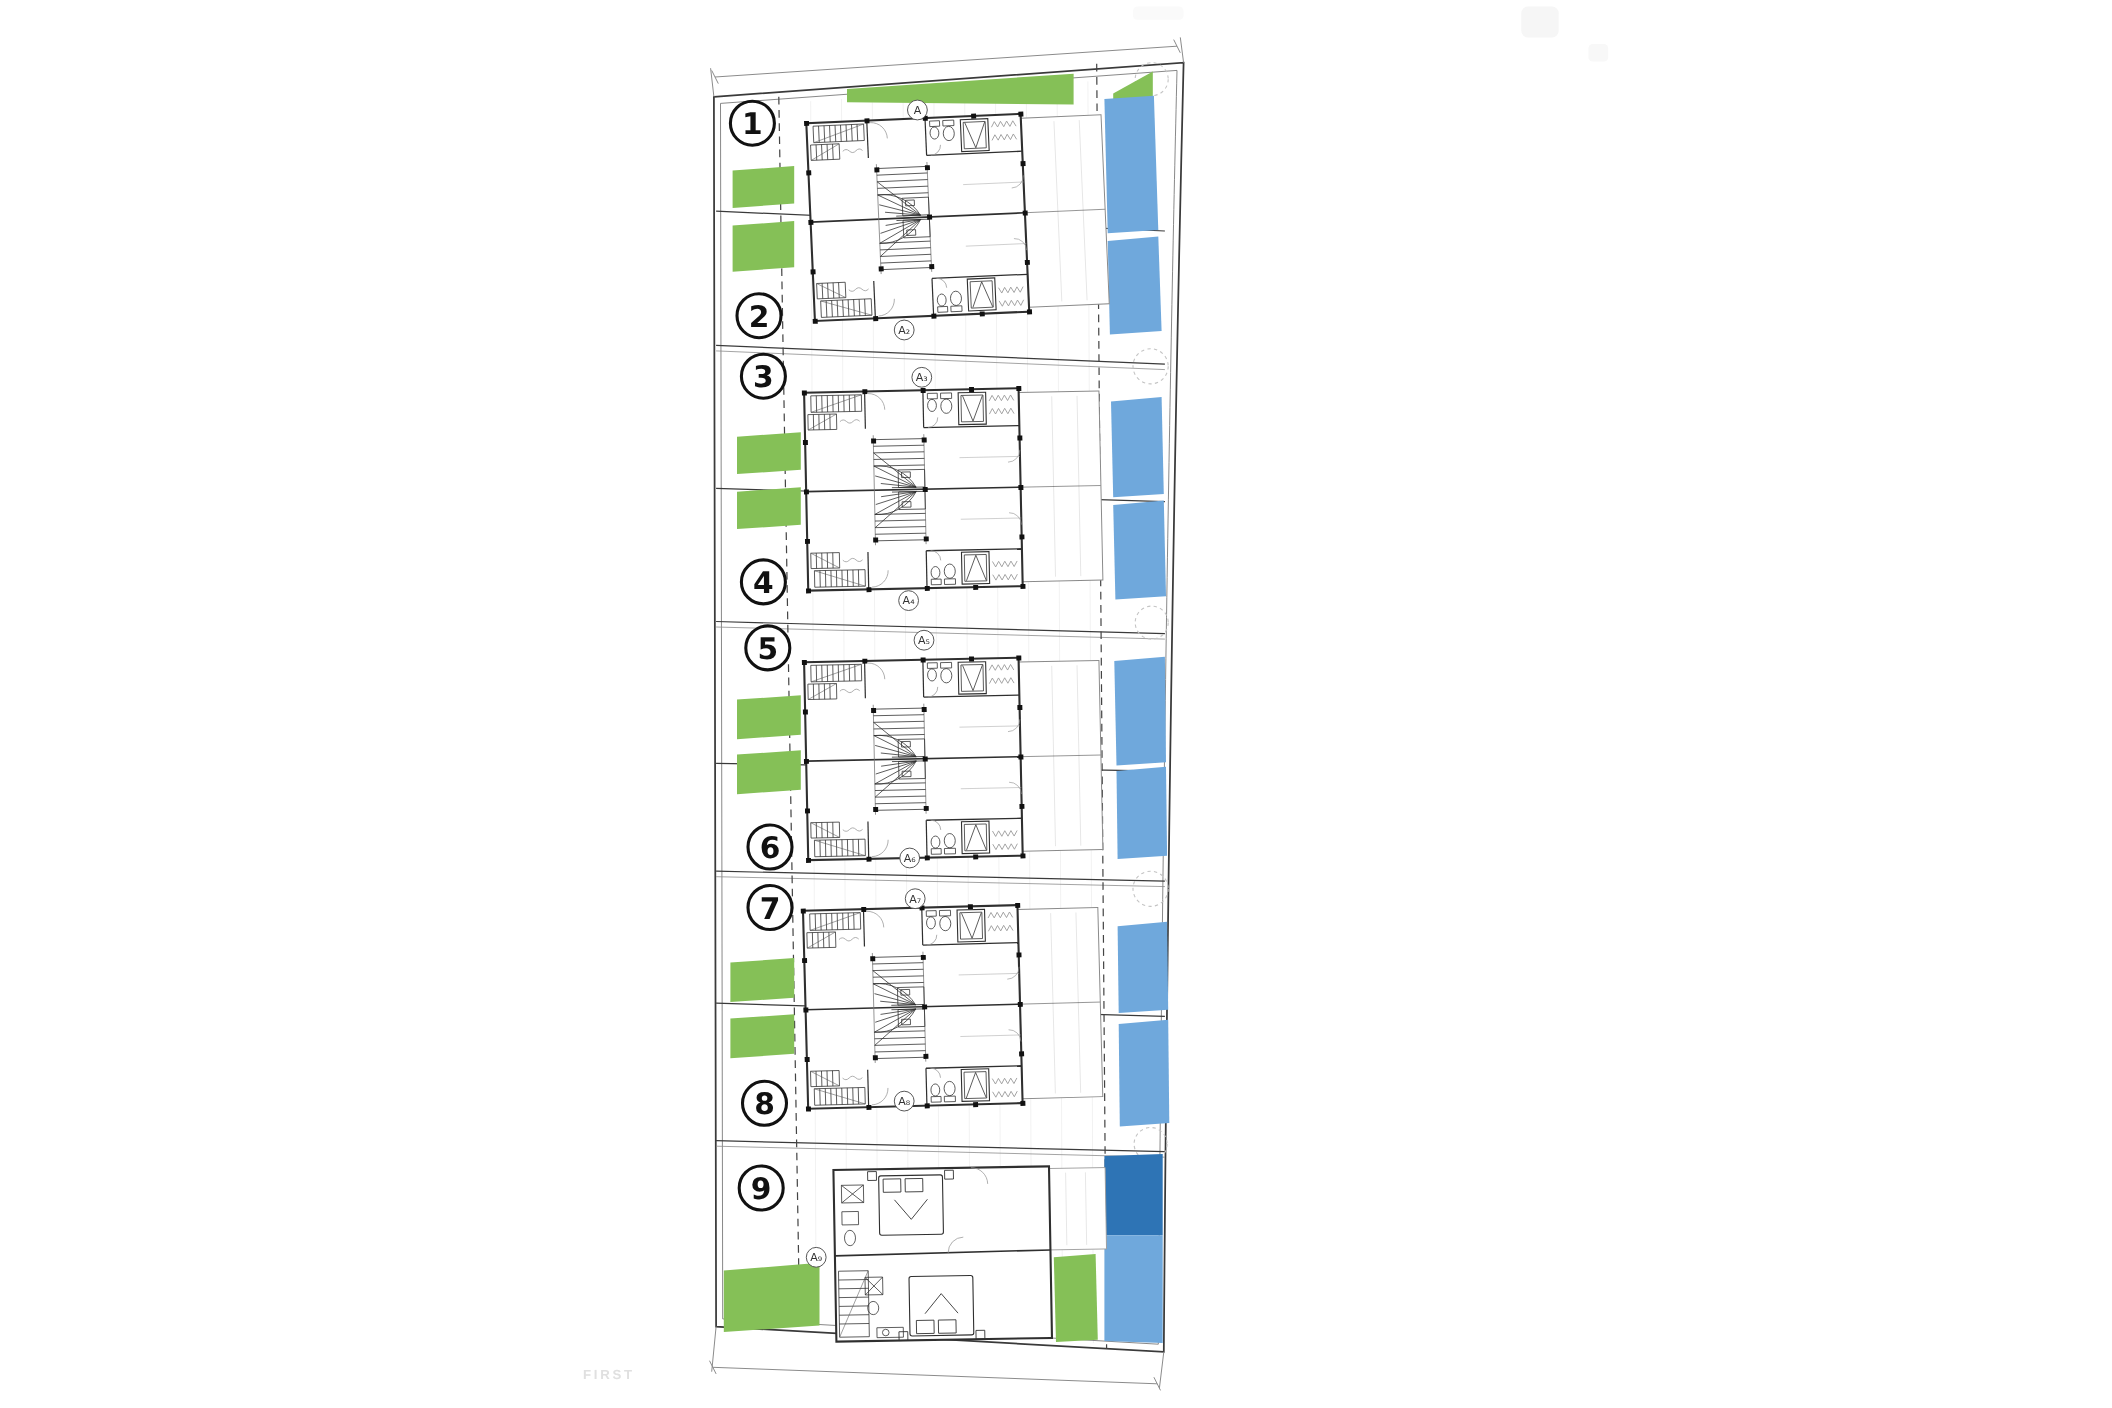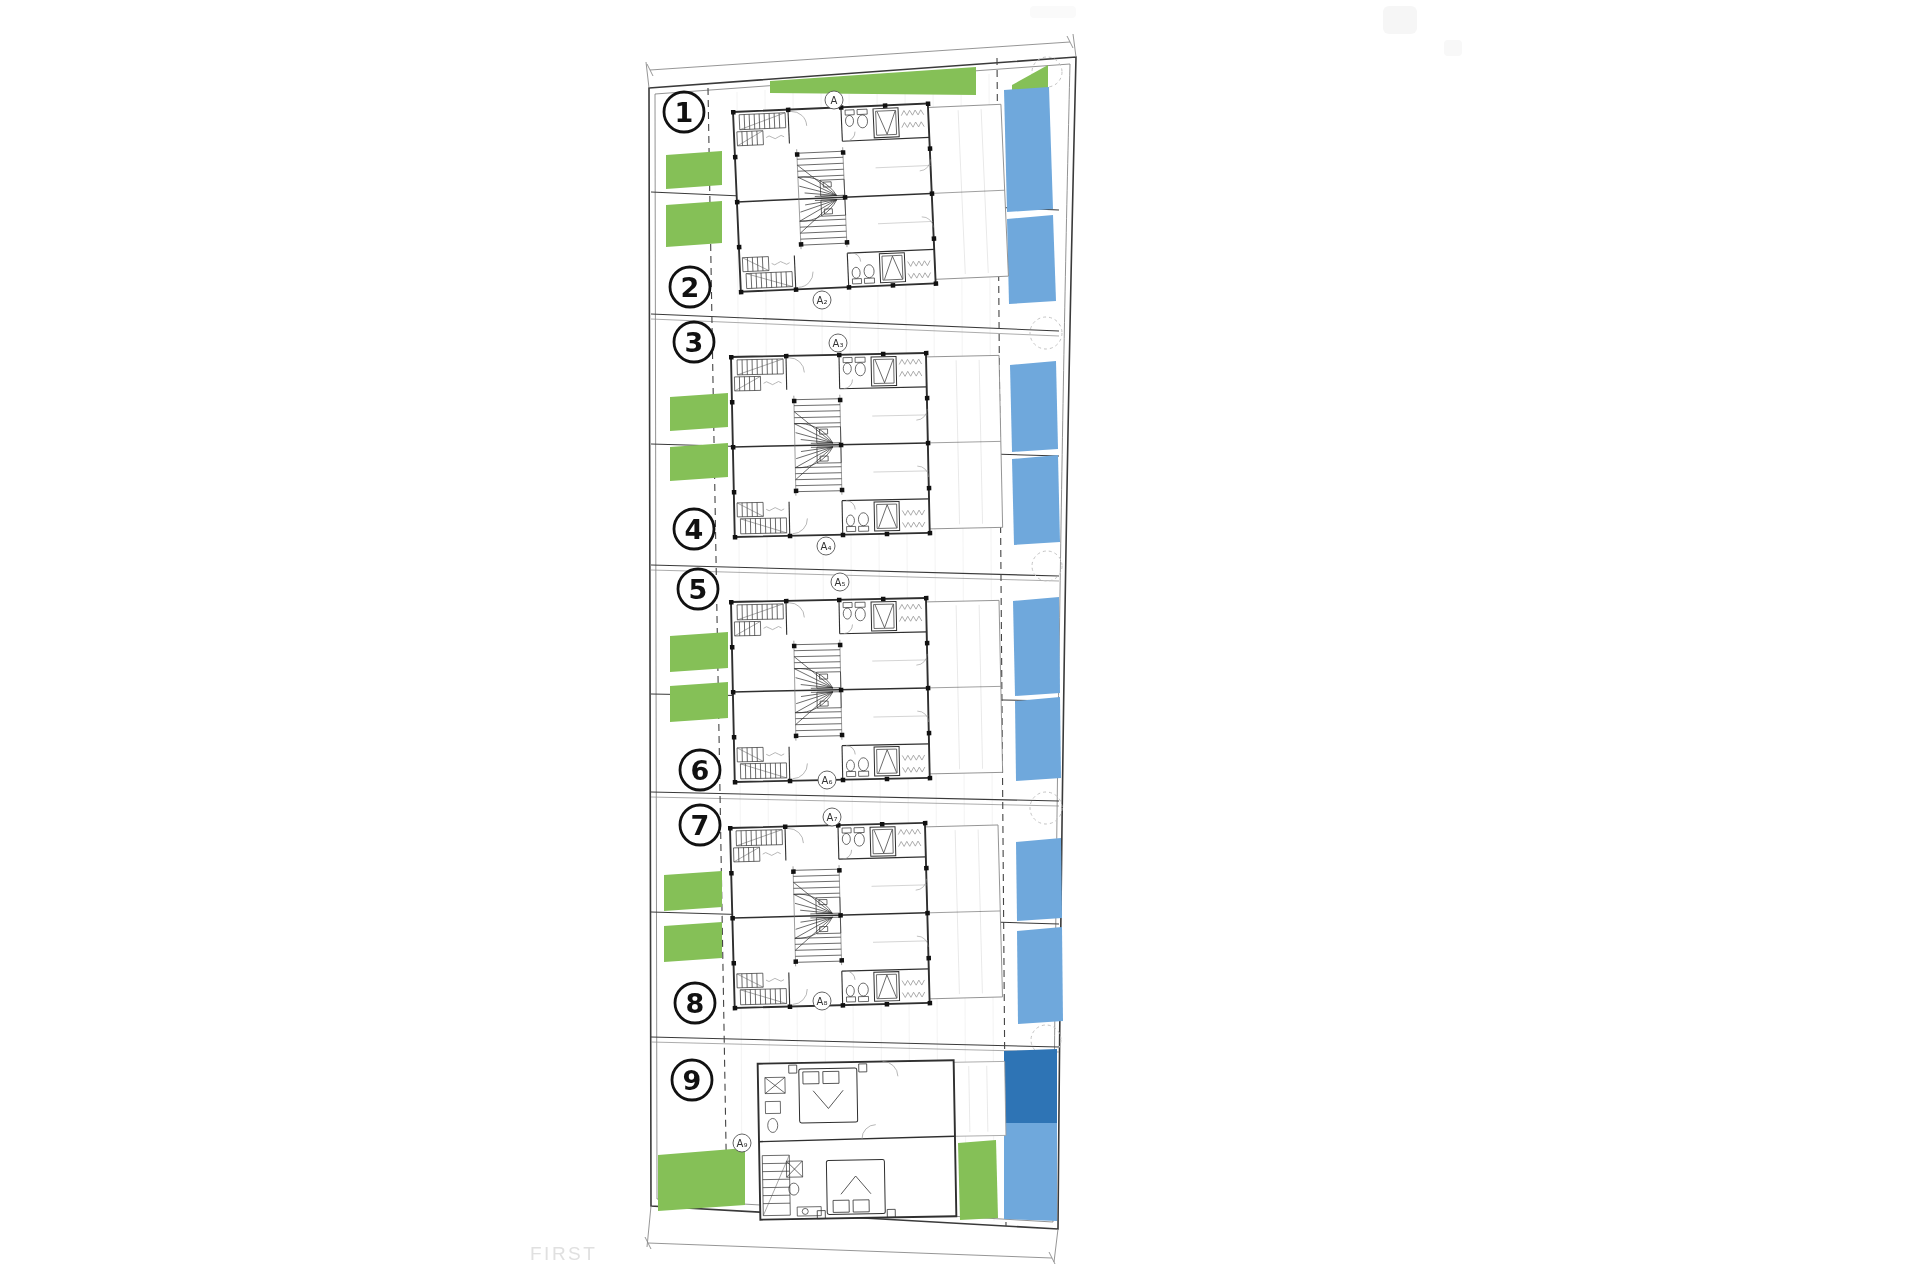--- a/index.html
+++ b/index.html
@@ -2,21 +2,21 @@
 <html><head>
 <meta charset="utf-8">
 <style>
   html,body{margin:0;padding:0;background:#fff;}
   .canvas{position:relative;width:1920px;height:1280px;background:#fff;overflow:hidden;
           font-family:"Liberation Sans",sans-serif;}
   svg{position:absolute;left:0;top:0;}
   .unit-badge-text{font-family:"DejaVu Sans",sans-serif;font-weight:bold;font-size:27px;fill:#111;}
   .marker-text{font-family:"DejaVu Sans",sans-serif;font-size:10px;fill:#333;}
   .floor-label{position:absolute;left:530px;top:1243px;font-family:"Liberation Sans",sans-serif;
-               font-weight:normal;font-size:19px;letter-spacing:2.5px;color:#e0e0e0;}
+               font-weight:bold;font-size:12px;letter-spacing:2.5px;color:#e0e0e0;}
   .thin{stroke:#2f2f2f;stroke-width:.7;fill:none;}
   .wall{stroke:#2f2f2f;fill:none;}
   .faint{stroke:#999;fill:none;}
 </style>
 </head>
 <body>
 
 <div class="canvas">
 <svg width="1920" height="1280" viewBox="0 0 1920 1280">
 

